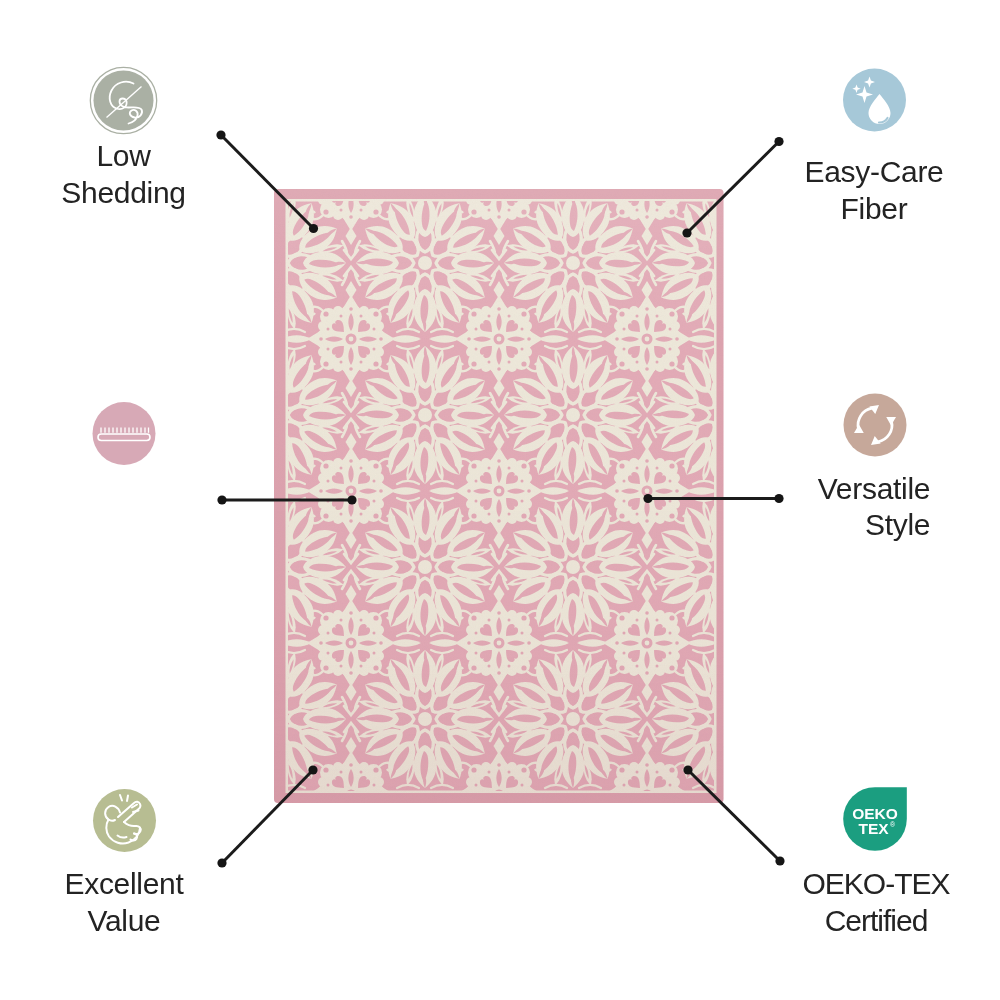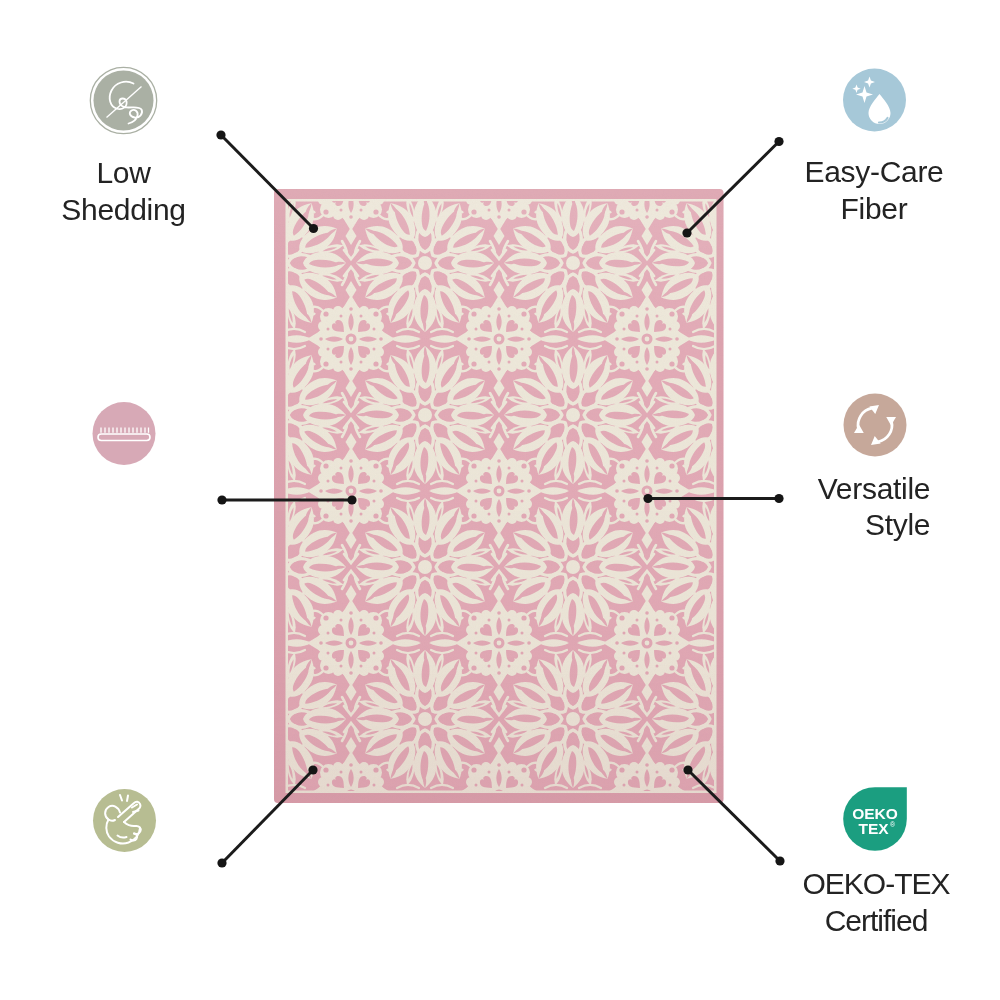--- a/index.html
+++ b/index.html
@@ -306,18 +306,19 @@
   </g>
 
   <g transform="translate(875,819)">
     <path d="M31.8,-31.8 L31.8,0 A31.8,31.8 0 1 1 0,-31.8 Z" fill="#1b9e80"></path>
     <text x="0" y="-0.5" font-family="Liberation Sans, sans-serif" font-size="15.5" font-weight="bold" fill="#ffffff" text-anchor="middle">OEKO</text>
     <text x="-1.5" y="14.5" font-family="Liberation Sans, sans-serif" font-size="15.5" font-weight="bold" fill="#ffffff" text-anchor="middle">TEX</text>
     <text x="15" y="8" font-family="Liberation Sans, sans-serif" font-size="7" fill="#ffffff">®</text>
   </g>
 </svg>
 
-<div class="lbl" style="left:123.5px;top:155px;">Low<br>Shedding</div>
+<div class="lbl" style="left:123.5px;top:138px;">Low<br>Shedding</div>
 <div class="lbl" style="left:874px;top:154px;">Easy-Care<br>Fiber</div>
 <div class="lbl" style="left:874px;top:470.5px;text-align:right;">Versatile<br>Style</div>
+<div class="lbl" style="left:124px;top:866px;">Excellent<br>Value</div>
 <div class="lbl" style="left:876px;top:866px;letter-spacing:-1px;">OEKO-TEX<br>Certified</div>
 
 </div>
 
 </body></html>

